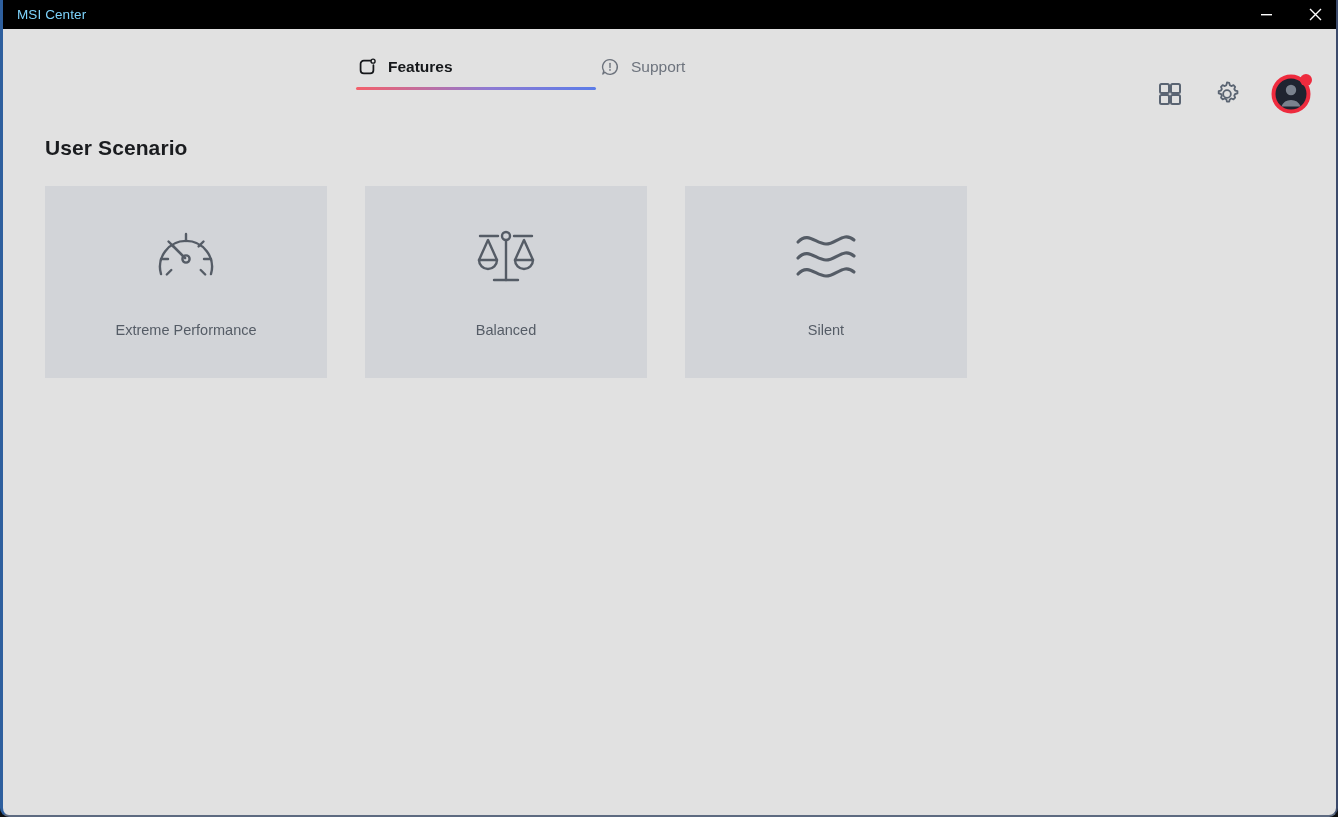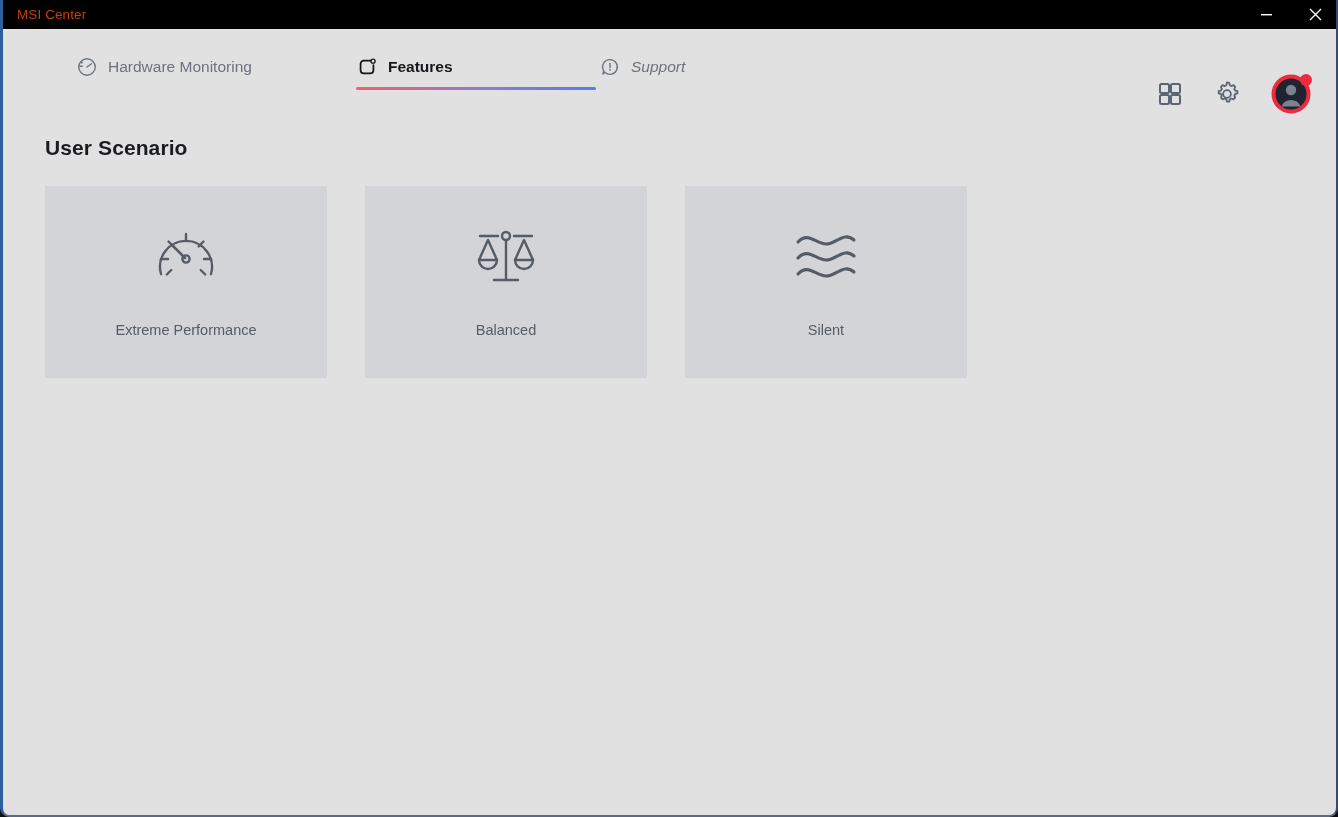--- a/index.html
+++ b/index.html
@@ -23,21 +23,21 @@
   }
 
   
   .titlebar {
     position:absolute; left:-3px; top:0;
     width:1341px; height:29px;
     background:#000000;
     display:flex; align-items:center;
   }
   .title-text {
-    color:#c2410c; font-size:13.5px;
+    color:#7dd3fc; font-size:13.5px;
     margin-left:17px; letter-spacing:0.1px;
     user-select:none;
   }
   .win-controls {
     position:absolute; right:0; top:0;
     height:29px; display:flex;
   }
   .win-btn {
     width:46px; height:29px;
     display:flex; align-items:center; justify-content:center;
@@ -145,44 +145,33 @@
       <div class="win-btn close">
         <svg width="15" height="15" viewBox="0 0 15 15">
           <path d="M2 2 L13 13 M13 2 L2 13" stroke="#ffffff" stroke-width="1.4" fill="none"></path>
         </svg>
       </div>
     </div>
   </div>
 
   <div class="navbar">
 
-    <div class="nav-tab" style="left:73px;">
-      <span class="nav-ico">
-        <svg width="22" height="22" viewBox="0 0 24 24">
-          <circle cx="12" cy="12" r="9" fill="none" stroke="#6d737d" stroke-width="1.5"></circle>
-          <path d="M12 12 L17 8.5" stroke="#6d737d" stroke-width="1.5" fill="none" stroke-linecap="round"></path>
-          <circle cx="6.5" cy="7" r="1.1" fill="#6d737d"></circle>
-          <path d="M4.5 11.2 L6.8 11.2" stroke="#6d737d" stroke-width="1.5" stroke-linecap="round"></path>
-        </svg>
-      </span>
-      <span class="nav-label">Hardware Monitoring</span>
-    </div>
 
     <div class="nav-tab active" style="left:353px;">
       <span class="nav-ico">
         <svg width="22" height="22" viewBox="0 0 24 24">
           <path d="M16 5 H8.5 A3.5 3.5 0 0 0 5 8.5 V15.5 A3.5 3.5 0 0 0 8.5 19 H15.5 A3.5 3.5 0 0 0 19 15.5 V10" fill="none" stroke="#15171a" stroke-width="1.9" stroke-linecap="round"></path>
           <circle cx="18.6" cy="5.6" r="2.2" fill="none" stroke="#15171a" stroke-width="1.5"></circle>
         </svg>
       </span>
       <span class="nav-label">Features</span>
       <span class="nav-underline"></span>
     </div>
 
-    <div class="nav-tab" style="left:596px;font-style:italic;">
+    <div class="nav-tab" style="left:596px;">
       <span class="nav-ico">
         <svg width="22" height="22" viewBox="0 0 24 24">
           <path d="M12 4 A8 8 0 1 1 6.4 17.7 L4.2 19.6 L5.2 16.3 A8 8 0 0 1 12 4 Z" fill="none" stroke="#6d737d" stroke-width="1.5" stroke-linejoin="round"></path>
           <path d="M12 8 V12.6" stroke="#6d737d" stroke-width="1.5" stroke-linecap="round"></path>
           <circle cx="12" cy="15.2" r="0.95" fill="#6d737d"></circle>
         </svg>
       </span>
       <span class="nav-label">Support</span>
     </div>
 

